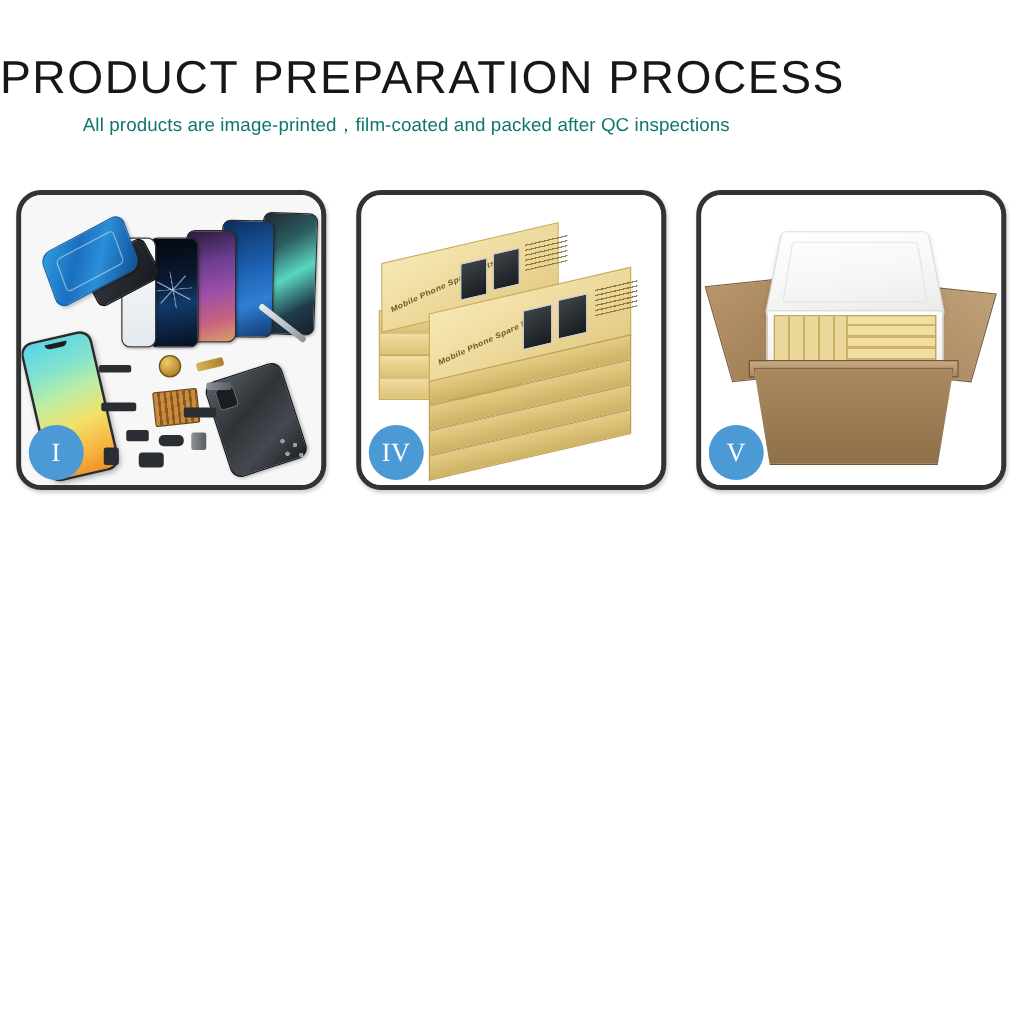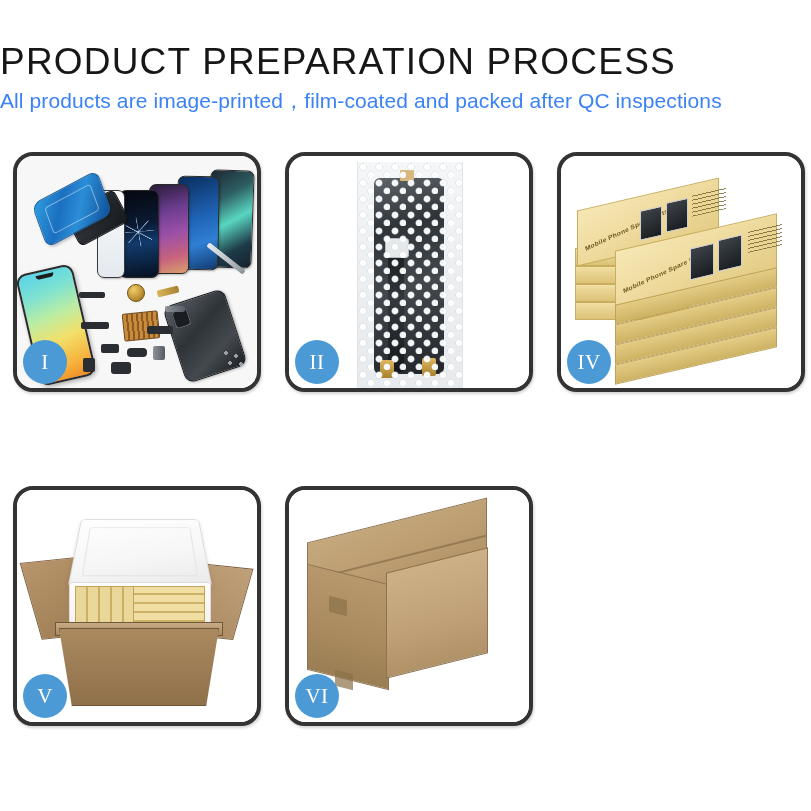--- a/index.html
+++ b/index.html
@@ -25,23 +25,23 @@
     font-family: "Liberation Sans", sans-serif;
     font-size: 37px;
     font-weight: 400;
     letter-spacing: 1.2px;
     color: #171717;
     line-height: 44px;
     white-space: nowrap;
   }
   .subtitle {
     font-family: "Liberation Sans", sans-serif;
-    font-size: 21px;
+    font-size: 15px;
     font-weight: 400;
-    color: #3b82f6;
+    color: #0f766e;
     line-height: 22px;
     margin-top: 6px;
     letter-spacing: 0.1px;
     white-space: nowrap;
   }
 
   
   .grid {
     position: absolute;
     left: 13px;
@@ -443,34 +443,20 @@
       <div class="part" style="left:110px; top:192px; width:20px; height:9px; border-radius:4px;"></div>
       <div class="part gray" style="left:136px; top:190px; width:12px; height:14px;"></div>
       <div class="part" style="left:66px; top:202px; width:12px; height:14px; border-radius:2px;"></div>
       <div class="part" style="left:94px; top:206px; width:20px; height:12px; border-radius:3px;"></div>
       <div class="tweezer"></div>
       <div class="screws"></div>
     </div>
     <div class="badge">I</div>
   </div>
 
-  <div class="panel">
-    <div class="panel-inner">
-      <div class="p2-bg"></div>
-      <div class="bubblepack">
-        <div class="screen-inner"></div>
-        <div class="flexcable"></div>
-        <div class="connector c1"></div>
-        <div class="connector c2"></div>
-        <div class="tape"></div>
-        <div class="bubbles"></div>
-      </div>
-    </div>
-    <div class="badge">II</div>
-  </div>
 
 
   <div class="panel">
     <div class="panel-inner">
       <div class="p4-bg"></div>
       <div class="stackwrap">
 
         <div class="gbox" style="left:8px; top:78px; width:112px; height:16px;"></div>
         <div class="gbox" style="left:8px; top:96px; width:112px; height:16px;"></div>
         <div class="gbox" style="left:8px; top:114px; width:112px; height:16px;"></div>
@@ -506,25 +492,14 @@
       <div class="foam-lid"></div>
       <div class="foam"></div>
       <div class="goldstack-in"></div>
       <div class="goldstack-in2"></div>
       <div class="carton-rim"></div>
       <div class="carton-body"></div>
     </div>
     <div class="badge">V</div>
   </div>
 
-  <div class="panel">
-    <div class="panel-inner">
-      <div class="p6-bg"></div>
-      <div class="bx-topface"></div>
-      <div class="bx-left"></div>
-      <div class="bx-right"></div>
-      <div class="tapeL1"></div>
-      <div class="tapeL2"></div>
-    </div>
-    <div class="badge">VI</div>
-  </div>
 
 </div>
 
 </body></html>

